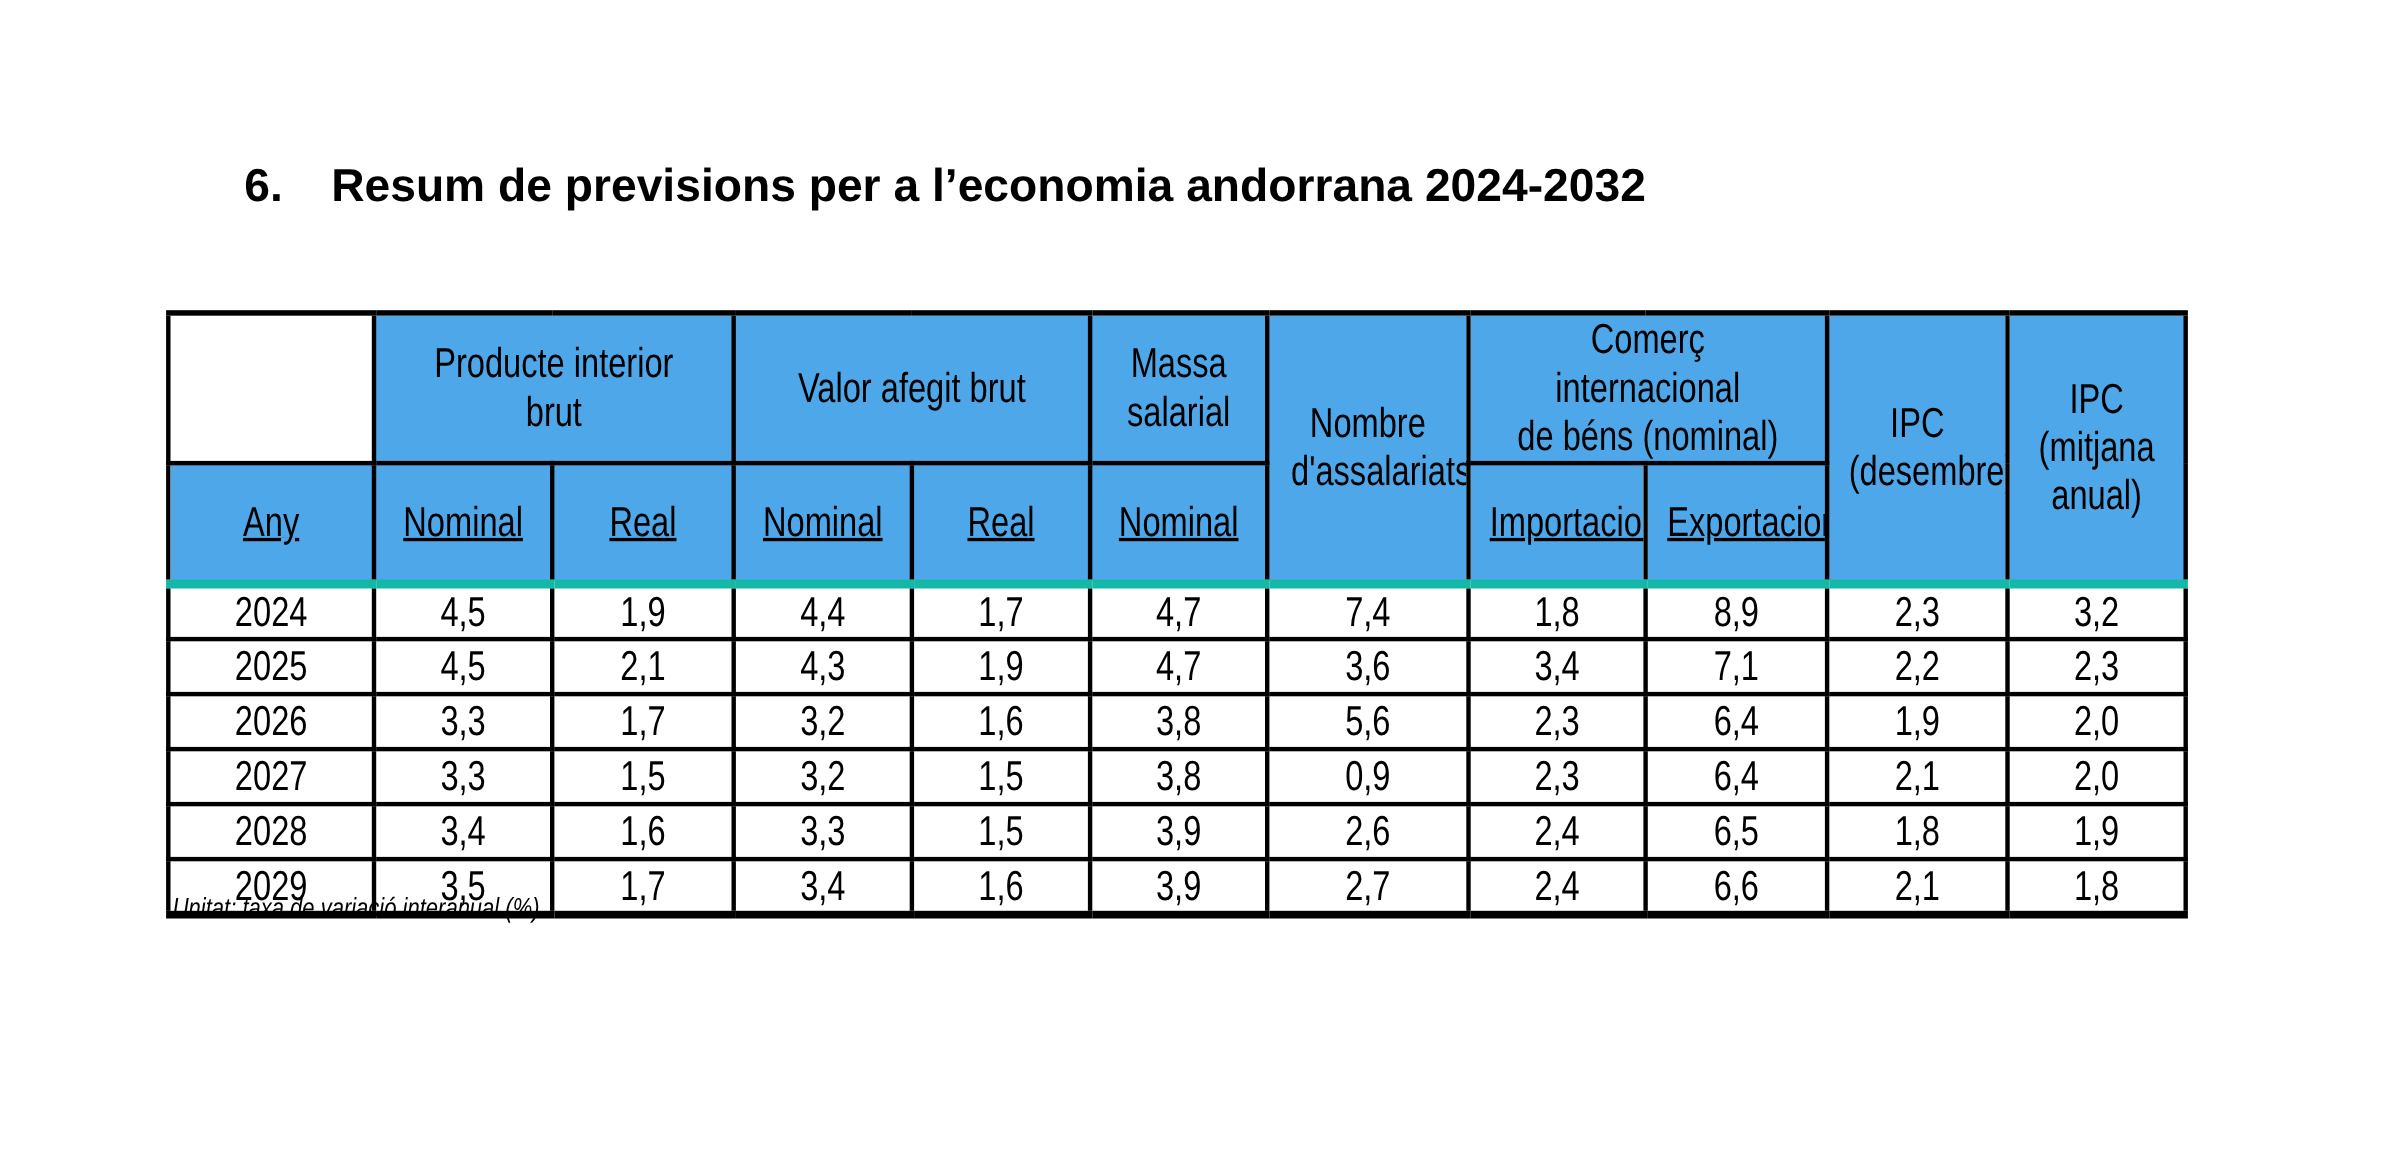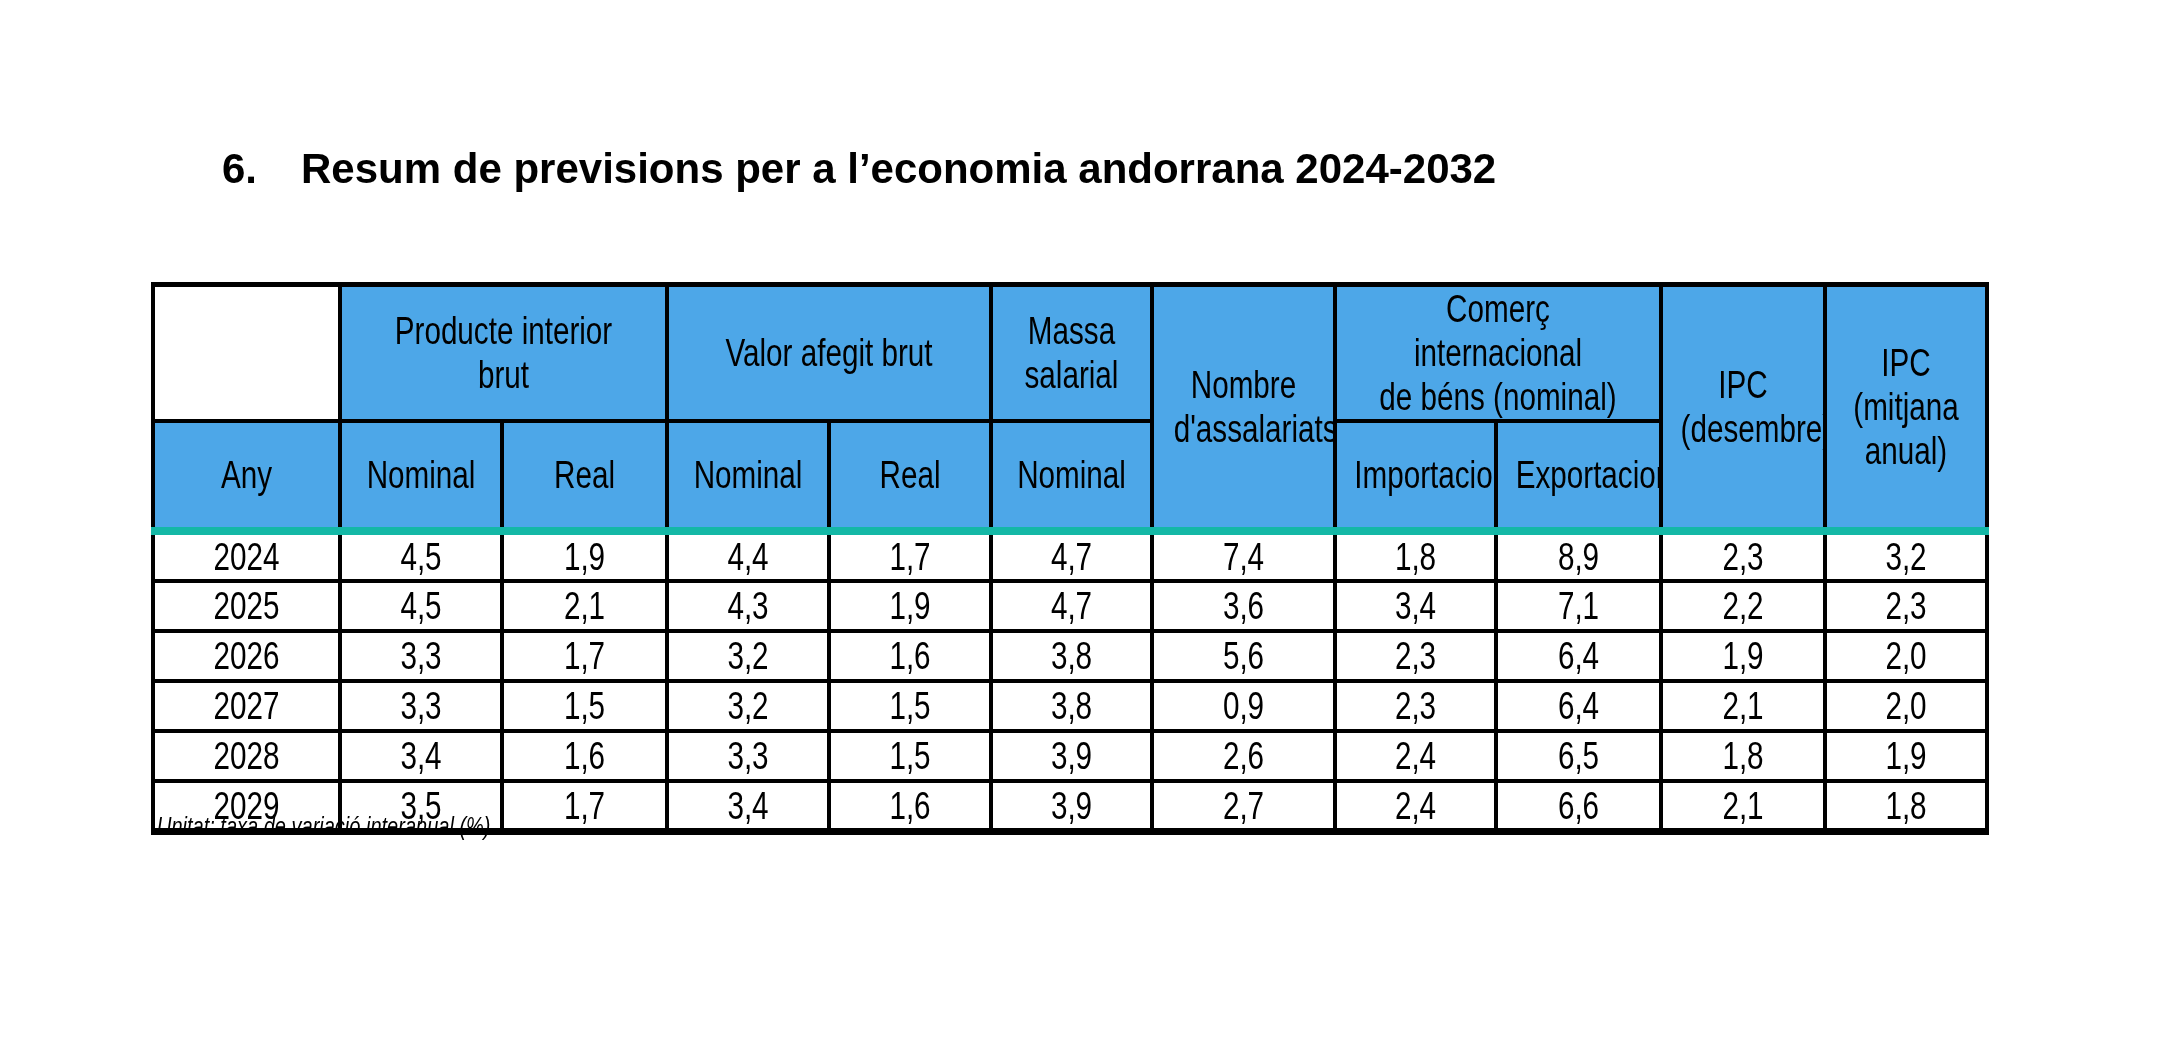--- a/index.html
+++ b/index.html
@@ -42,21 +42,21 @@
   }
   table.forecast td {
     border: 4px solid #000000;
     text-align: center;
     vertical-align: middle;
     padding: 0;
     overflow: hidden;
   }
   tr.h1 { height: 110px; }
   tr.h1 td { border-top: 5px solid #000000; }
-  tr.h2 { height: 110px; }
+  tr.h2 { height: 110px; text-decoration: underline; }
   tbody tr { height: 50px; }
   tbody tr:first-child td { border-top: 8px solid #14b8a6; }
   tbody tr:last-child td { border-bottom: 7px solid #000000; }
 
   td.hdr {
     background: var(--accent, #4DA7E8);
     font-size: 38px;
     font-weight: normal;
   }
   td.blank {

